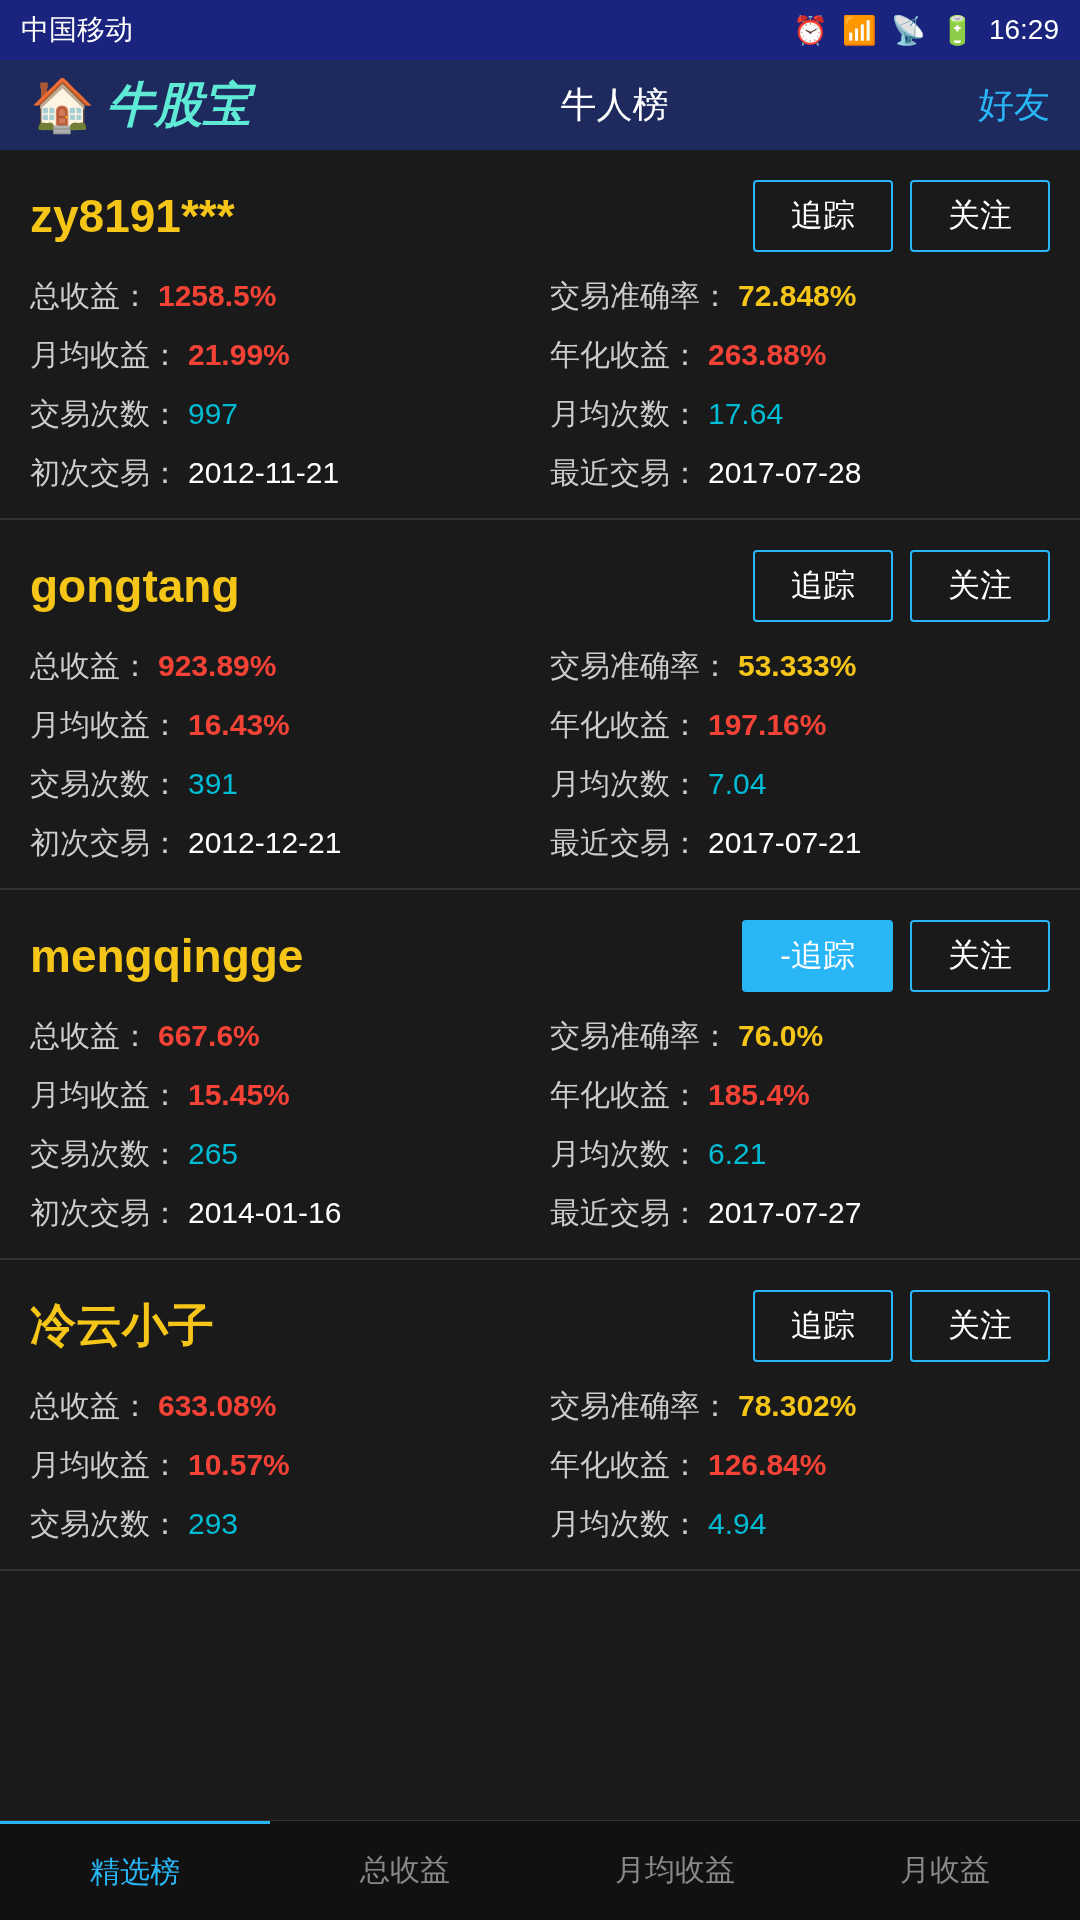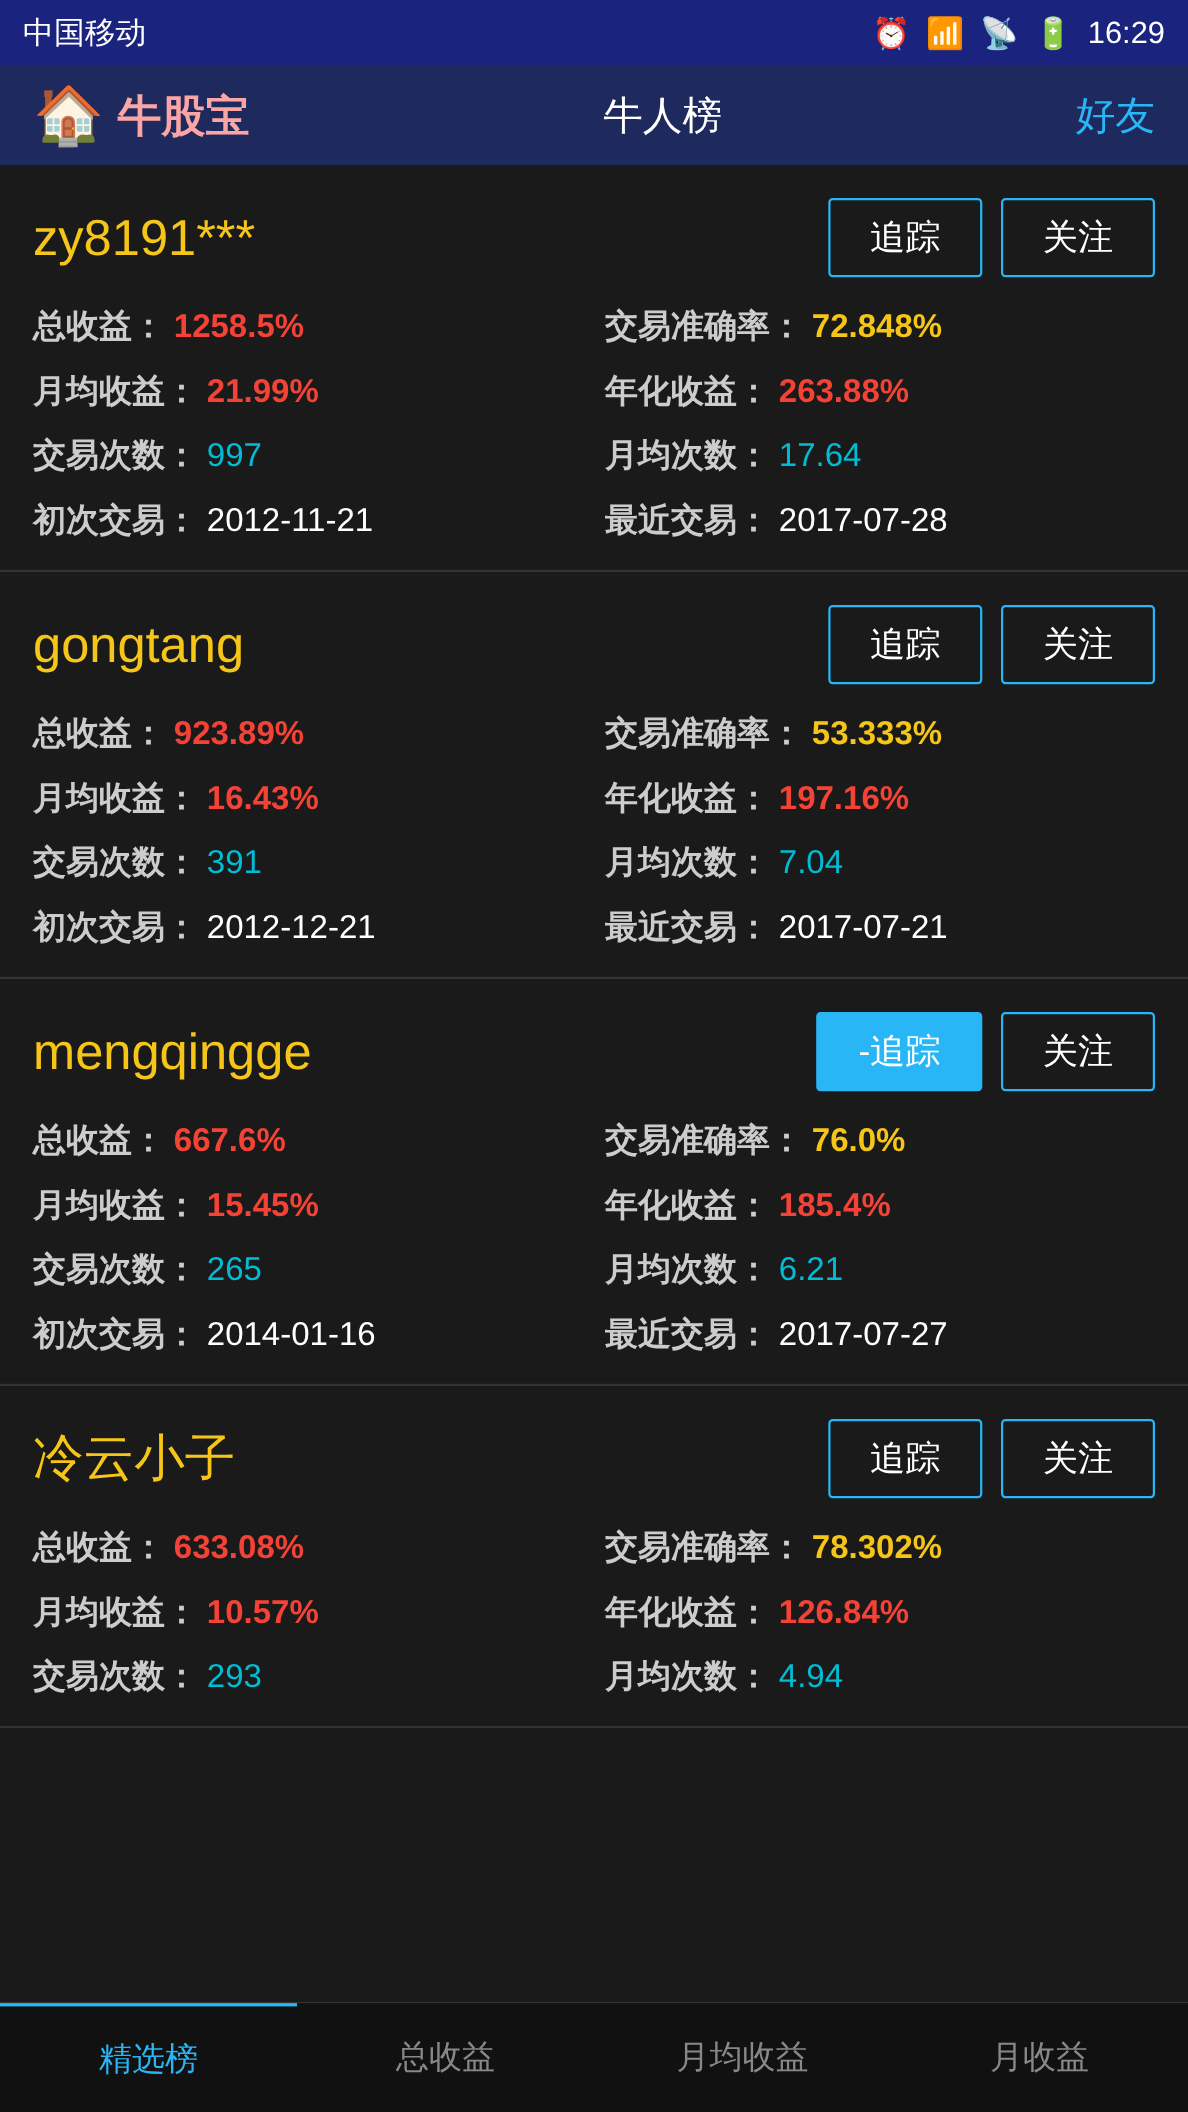--- a/index.html
+++ b/index.html
@@ -45,23 +45,24 @@
     .header-logo {
       display: flex;
       align-items: center;
       gap: 12px;
     }
     .header-logo-icon {
       font-size: 52px;
       color: #29b6f6;
     }
     .header-logo-text {
-      font-size: 40px;
-      color: #fca5a5;
+      font-size: 48px;
+      color: #5eead4;
       font-weight: bold;
+      font-style: italic;
     }
     .header-title {
       font-size: 36px;
       color: #ffffff;
       font-weight: normal;
     }
     .header-friend {
       font-size: 36px;
       color: #29b6f6;
       cursor: pointer;
@@ -81,21 +82,21 @@
 
     .user-card-header {
       display: flex;
       align-items: center;
       justify-content: space-between;
       margin-bottom: 24px;
     }
 
     .user-name {
       font-size: 46px;
-      font-weight: normal;
+      font-weight: bold;
       color: #f5c518;
     }
 
     .user-actions {
       display: flex;
       gap: 17px;
     }
 
     .btn {
       border: 2px solid #29b6f6;
@@ -121,21 +122,20 @@
     .stat-item {
       display: flex;
       align-items: baseline;
       gap: 8px;
       font-size: 30px;
     }
 
     .stat-label {
       color: #cccccc;
       white-space: nowrap;
-      font-weight: bold;
     }
 
     .stat-value-red { color: #f44336; font-weight: bold; text-align: center; }
     .stat-value-cyan { color: #00bcd4; font-weight: normal; }
     .stat-value-yellow { color: #f5c518; font-weight: bold; }
     .stat-value-white { color: #ffffff; }
 
     
     .tab-bar {
       position: fixed;

